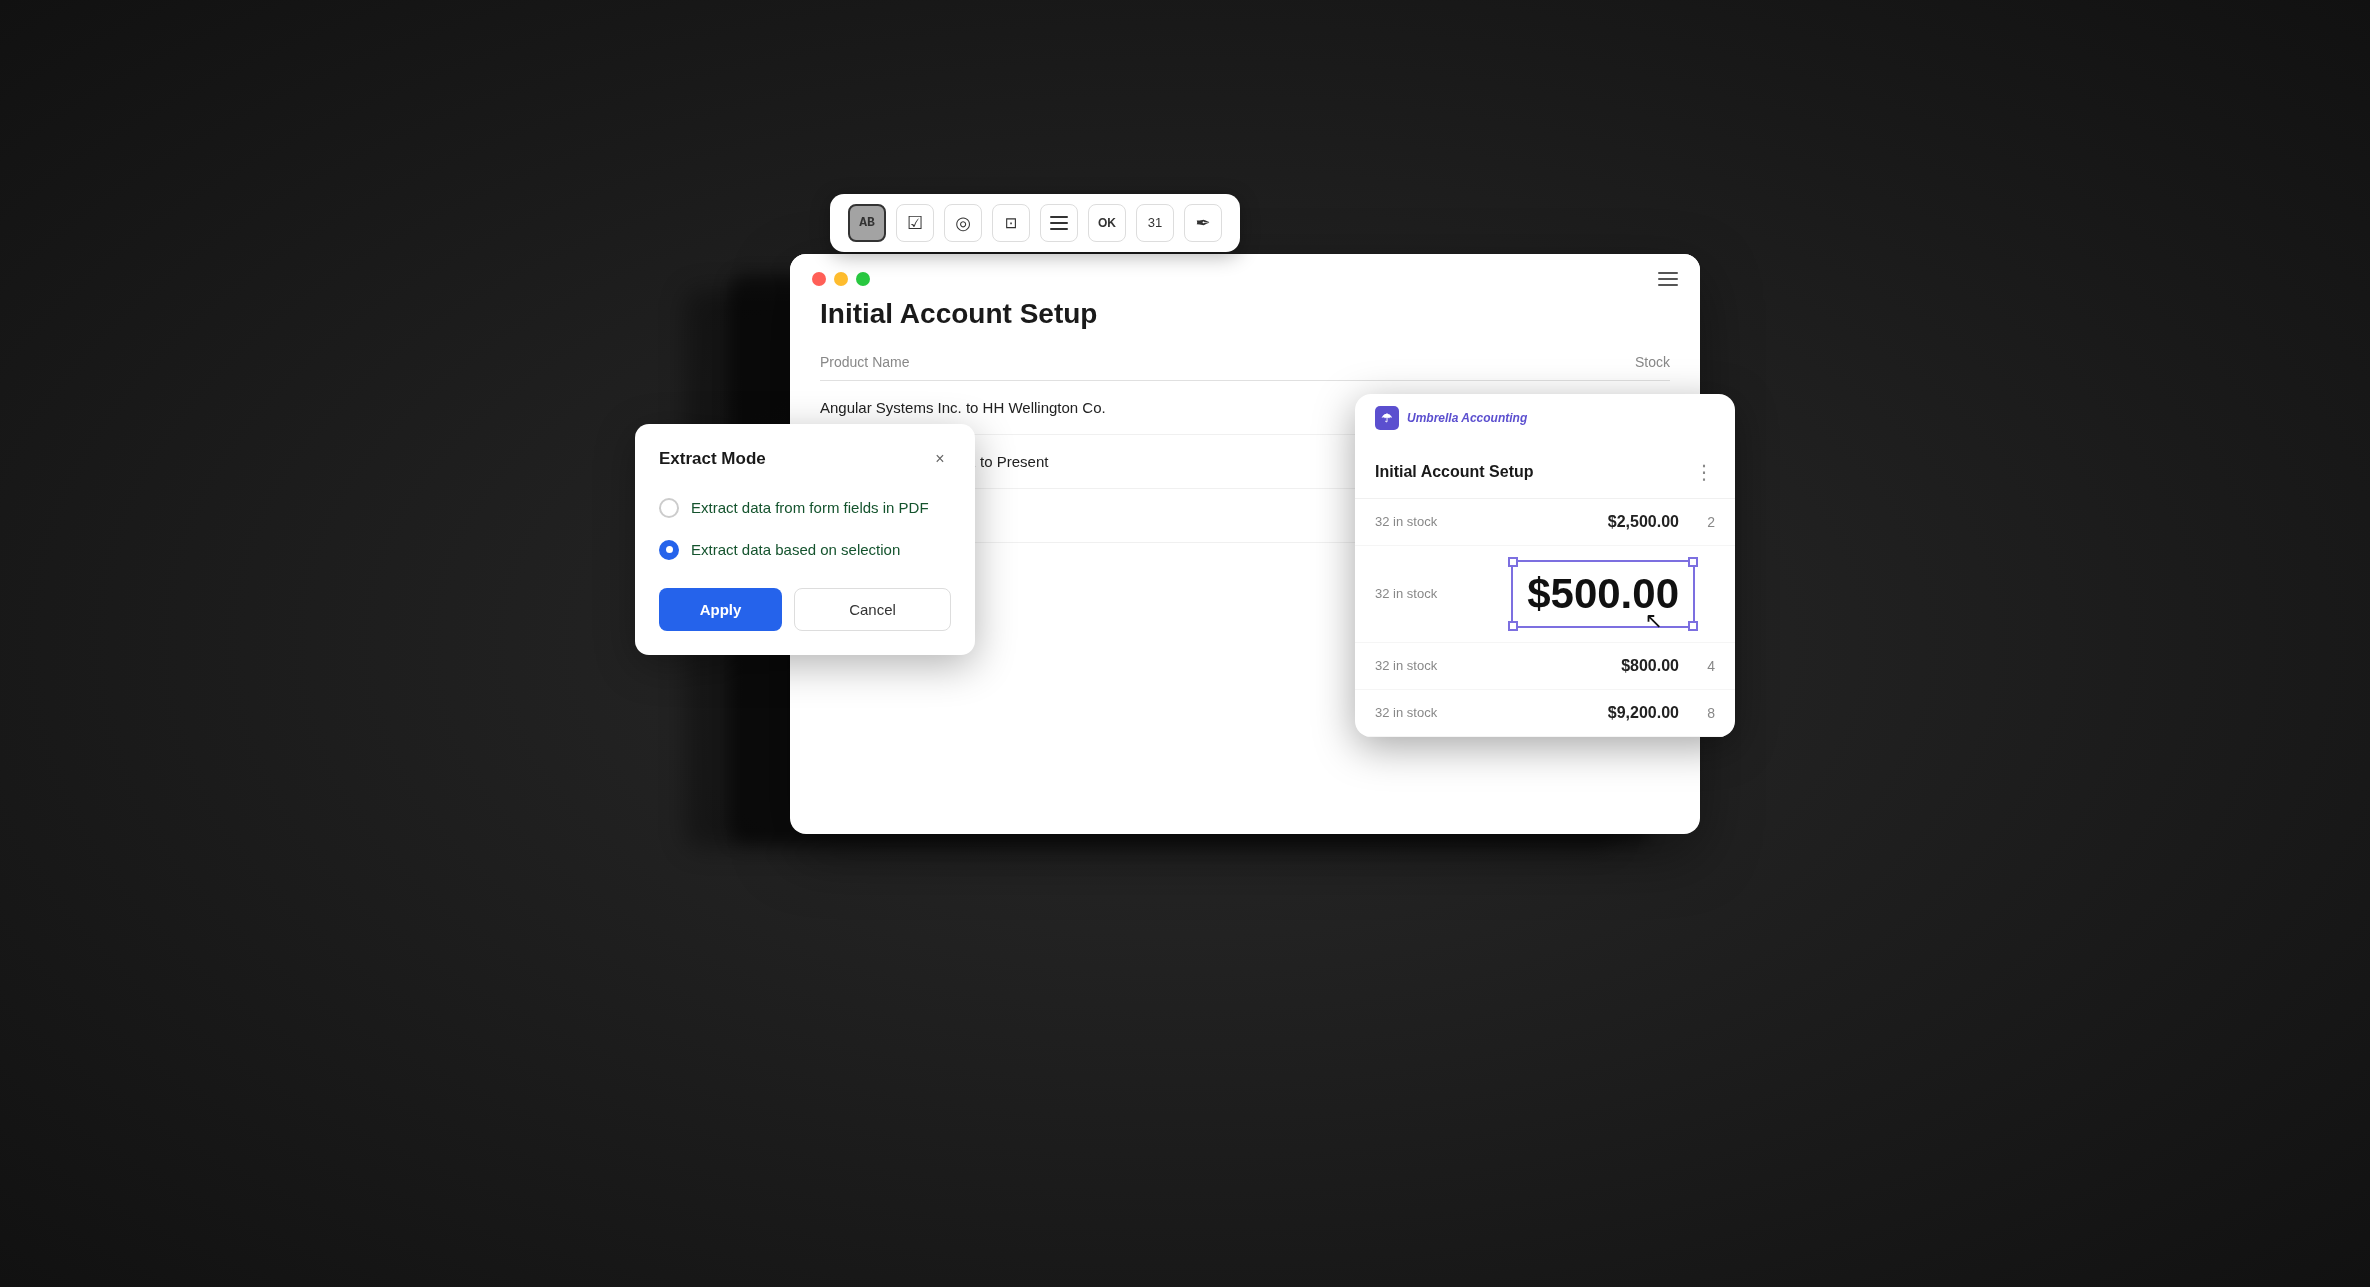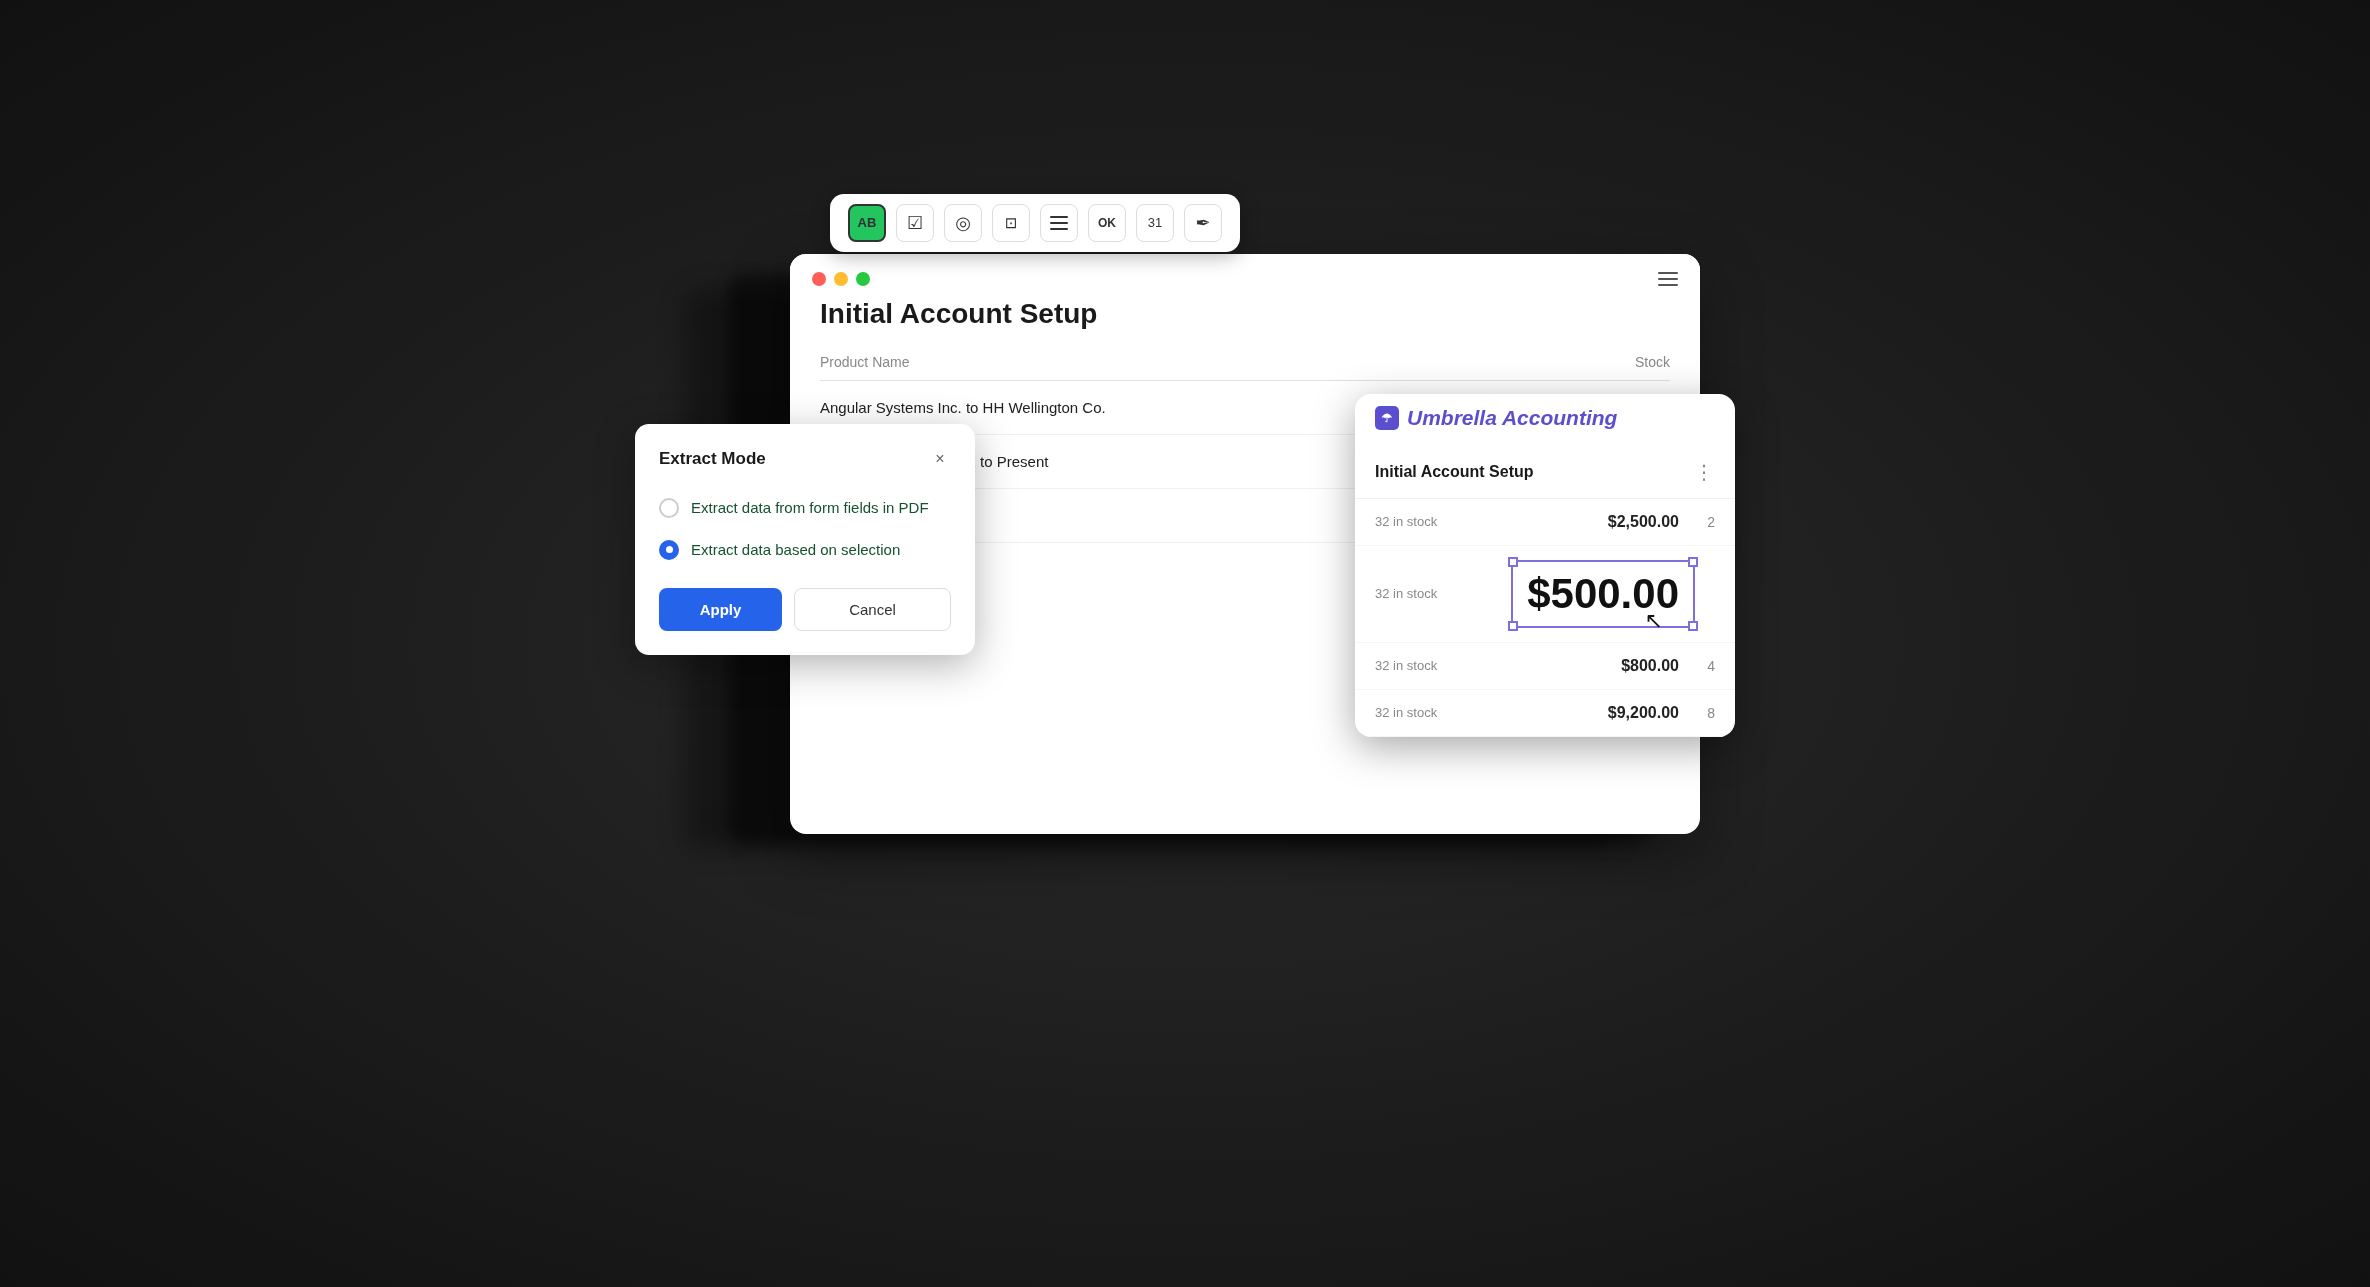--- a/index.html
+++ b/index.html
@@ -55,21 +55,22 @@
       align-items: center;
       justify-content: center;
       font-size: 18px;
       color: #333;
       cursor: pointer;
       border: 1.5px solid #ddd;
     }
 
     .toolbar-icon.active {
       border-color: #333;
-      background: #22c55e;
+      background: #a3a3a3;
+      font-family: Liberation Mono, monospace;
     }
 
     
     .main-window {
       position: absolute;
       top: 60px;
       left: 155px;
       width: 910px;
       height: 580px;
       background: white;
@@ -233,21 +234,21 @@
       border-radius: 5px;
       display: flex;
       align-items: center;
       justify-content: center;
       color: white;
       font-size: 12px;
       font-weight: bold;
     }
 
     .brand-name {
-      font-size: 21px;
+      font-size: 12px;
       font-weight: 600;
       color: #5b4fcf;
       font-style: italic;
     }
 
     .panel-row {
       display: flex;
       align-items: center;
       padding: 14px 20px;
       border-bottom: 1px solid #f5f5f5;

